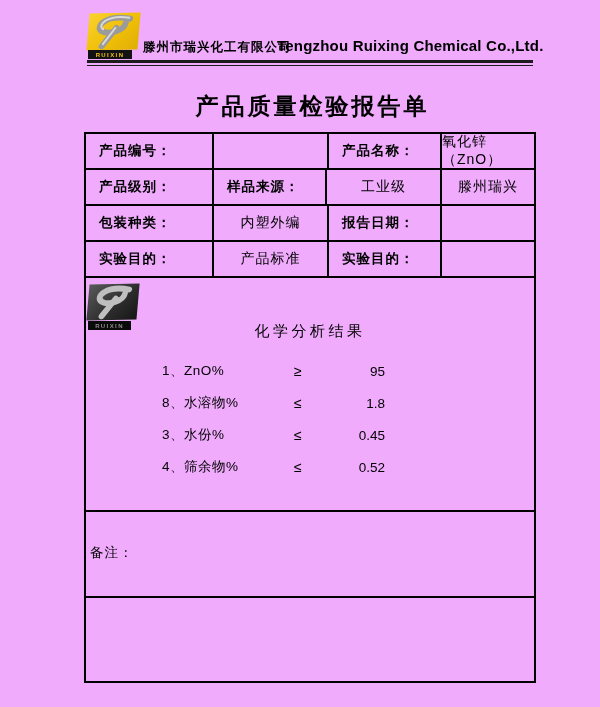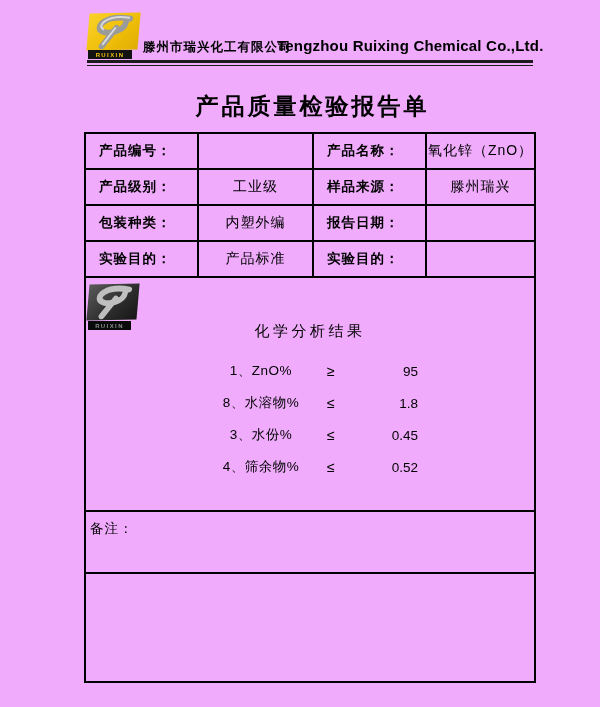--- a/index.html
+++ b/index.html
@@ -39,21 +39,21 @@
     font-size:23px; font-weight:bold; letter-spacing:3px;padding-left:25px;
   }
 
   
   .doc-table {
     position:absolute; left:84px; top:132px; width:452px; height:551px;
     border:2px solid #000; box-sizing:border-box;
   }
   .info-row { display:flex; height:36px; border-bottom:2px solid #000; box-sizing:border-box; }
   .cell { display:flex; align-items:center; box-sizing:border-box; overflow:hidden; }
-  .c1 { width:113px; border-right:2px solid #000; }
+  .c1 { width:128px; border-right:2px solid #000; }
   .c2 { width:115px; border-right:2px solid #000; }
   .c3 { width:113px; border-right:2px solid #000; }
   .c4 { flex:1; }
   .lbl { padding-left:13px; font-weight:bold; font-size:13.5px; letter-spacing:1px; }
   .val { justify-content:center; font-size:14px; letter-spacing:1px; }
 
   
   .analysis-cell { position:relative; height:234px; border-bottom:2px solid #000; box-sizing:border-box; }
   .watermark { position:absolute; left:2px; top:6px; width:52px; height:46px; }
   .wm-block {
@@ -64,28 +64,28 @@
   .wm-bar {
     position:absolute; left:0; top:37px; width:43px; height:9px;
     background:#0a0a0a; color:#8d8d8d; font-size:6px; font-weight:bold;
     letter-spacing:1.4px; text-align:center; line-height:10px;
   }
   .analysis-heading {
     text-align:center; padding-top:44px; font-size:15px; letter-spacing:3.5px;
   }
   .analysis-items { margin-top:14px; }
   .analysis-item { display:flex; align-items:center; height:32px; font-size:13.5px; }
-  .item-name { margin-left:109px; width:132px; letter-spacing:0.5px;text-align:center; }
+  .item-name { margin-left:76px; width:132px; letter-spacing:0.5px; }
   .item-relation { width:44px; font-size:14px; }
   .item-value { width:47px; text-align:right; }
 
   
   .remarks-cell {
     height:62px; border-bottom:2px solid #000; box-sizing:border-box;
-    padding:8px 0 0 4px; font-size:13.5px; letter-spacing:1px;
+    padding:8px 0 0 4px; font-size:13.5px; letter-spacing:1px;margin-top:24px;
   }
   .footer-cell { position:relative; height:107px; font-size:13.5px; letter-spacing:1px; }
   .sig { position:absolute; top:46px; }
   .sig-review { left:4px; }
   .sig-proof  { left:158px; }
   .sig-test   { left:288px; }
 </style>
 </head>
 <body>
 
@@ -110,22 +110,22 @@
 
     <div class="info-row">
       <div class="cell c1 lbl">产品编号：</div>
       <div class="cell c2 val"></div>
       <div class="cell c3 lbl">产品名称：</div>
       <div class="cell c4 val">氧化锌（ZnO）</div>
     </div>
 
     <div class="info-row">
       <div class="cell c1 lbl">产品级别：</div>
+      <div class="cell c3 lbl">样品来源：</div>
       <div class="cell c2 val">工业级</div>
-      <div class="cell c3 lbl">样品来源：</div>
       <div class="cell c4 val">滕州瑞兴</div>
     </div>
 
     <div class="info-row">
       <div class="cell c1 lbl">包装种类：</div>
       <div class="cell c2 val">内塑外编</div>
       <div class="cell c3 lbl">报告日期：</div>
       <div class="cell c4 val"></div>
     </div>
 

